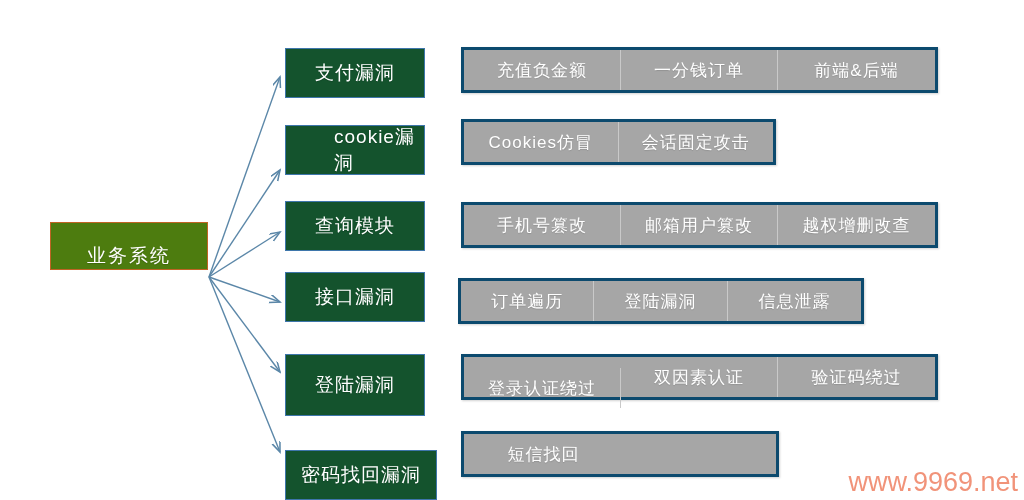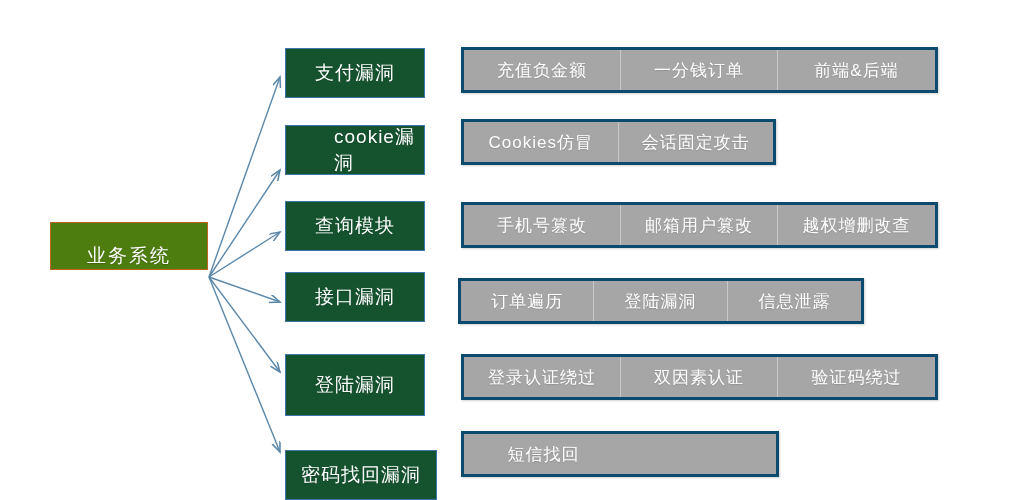--- a/index.html
+++ b/index.html
@@ -162,23 +162,24 @@
     <div class="detail-cell" style="width:159px;">越权增删改查</div>
   </div>
 
   <div class="detail-row" style="left:458px; top:278px; width:406px;">
     <div class="detail-cell" style="width:159px;">订单遍历</div>
     <div class="detail-cell" style="width:159px;">登陆漏洞</div>
     <div class="detail-cell" style="width:159px;">信息泄露</div>
   </div>
 
   <div class="detail-row" style="left:461px; top:354px; width:477px;">
-    <div class="detail-cell" style="width:159px;">登录认证绕过</div>
+    <div class="detail-cell" style="width:159px;margin-top:11px;">登录认证绕过</div>
     <div class="detail-cell" style="width:159px;">双因素认证</div>
     <div class="detail-cell" style="width:159px;">验证码绕过</div>
   </div>
 
   <div class="detail-row" style="left:461px; top:431px; width:318px;">
     <div class="detail-cell" style="width:159px;">短信找回</div>
   </div>
 
+  <div class="watermark">www.9969.net</div>
 
 </div>
 
 </body></html>

